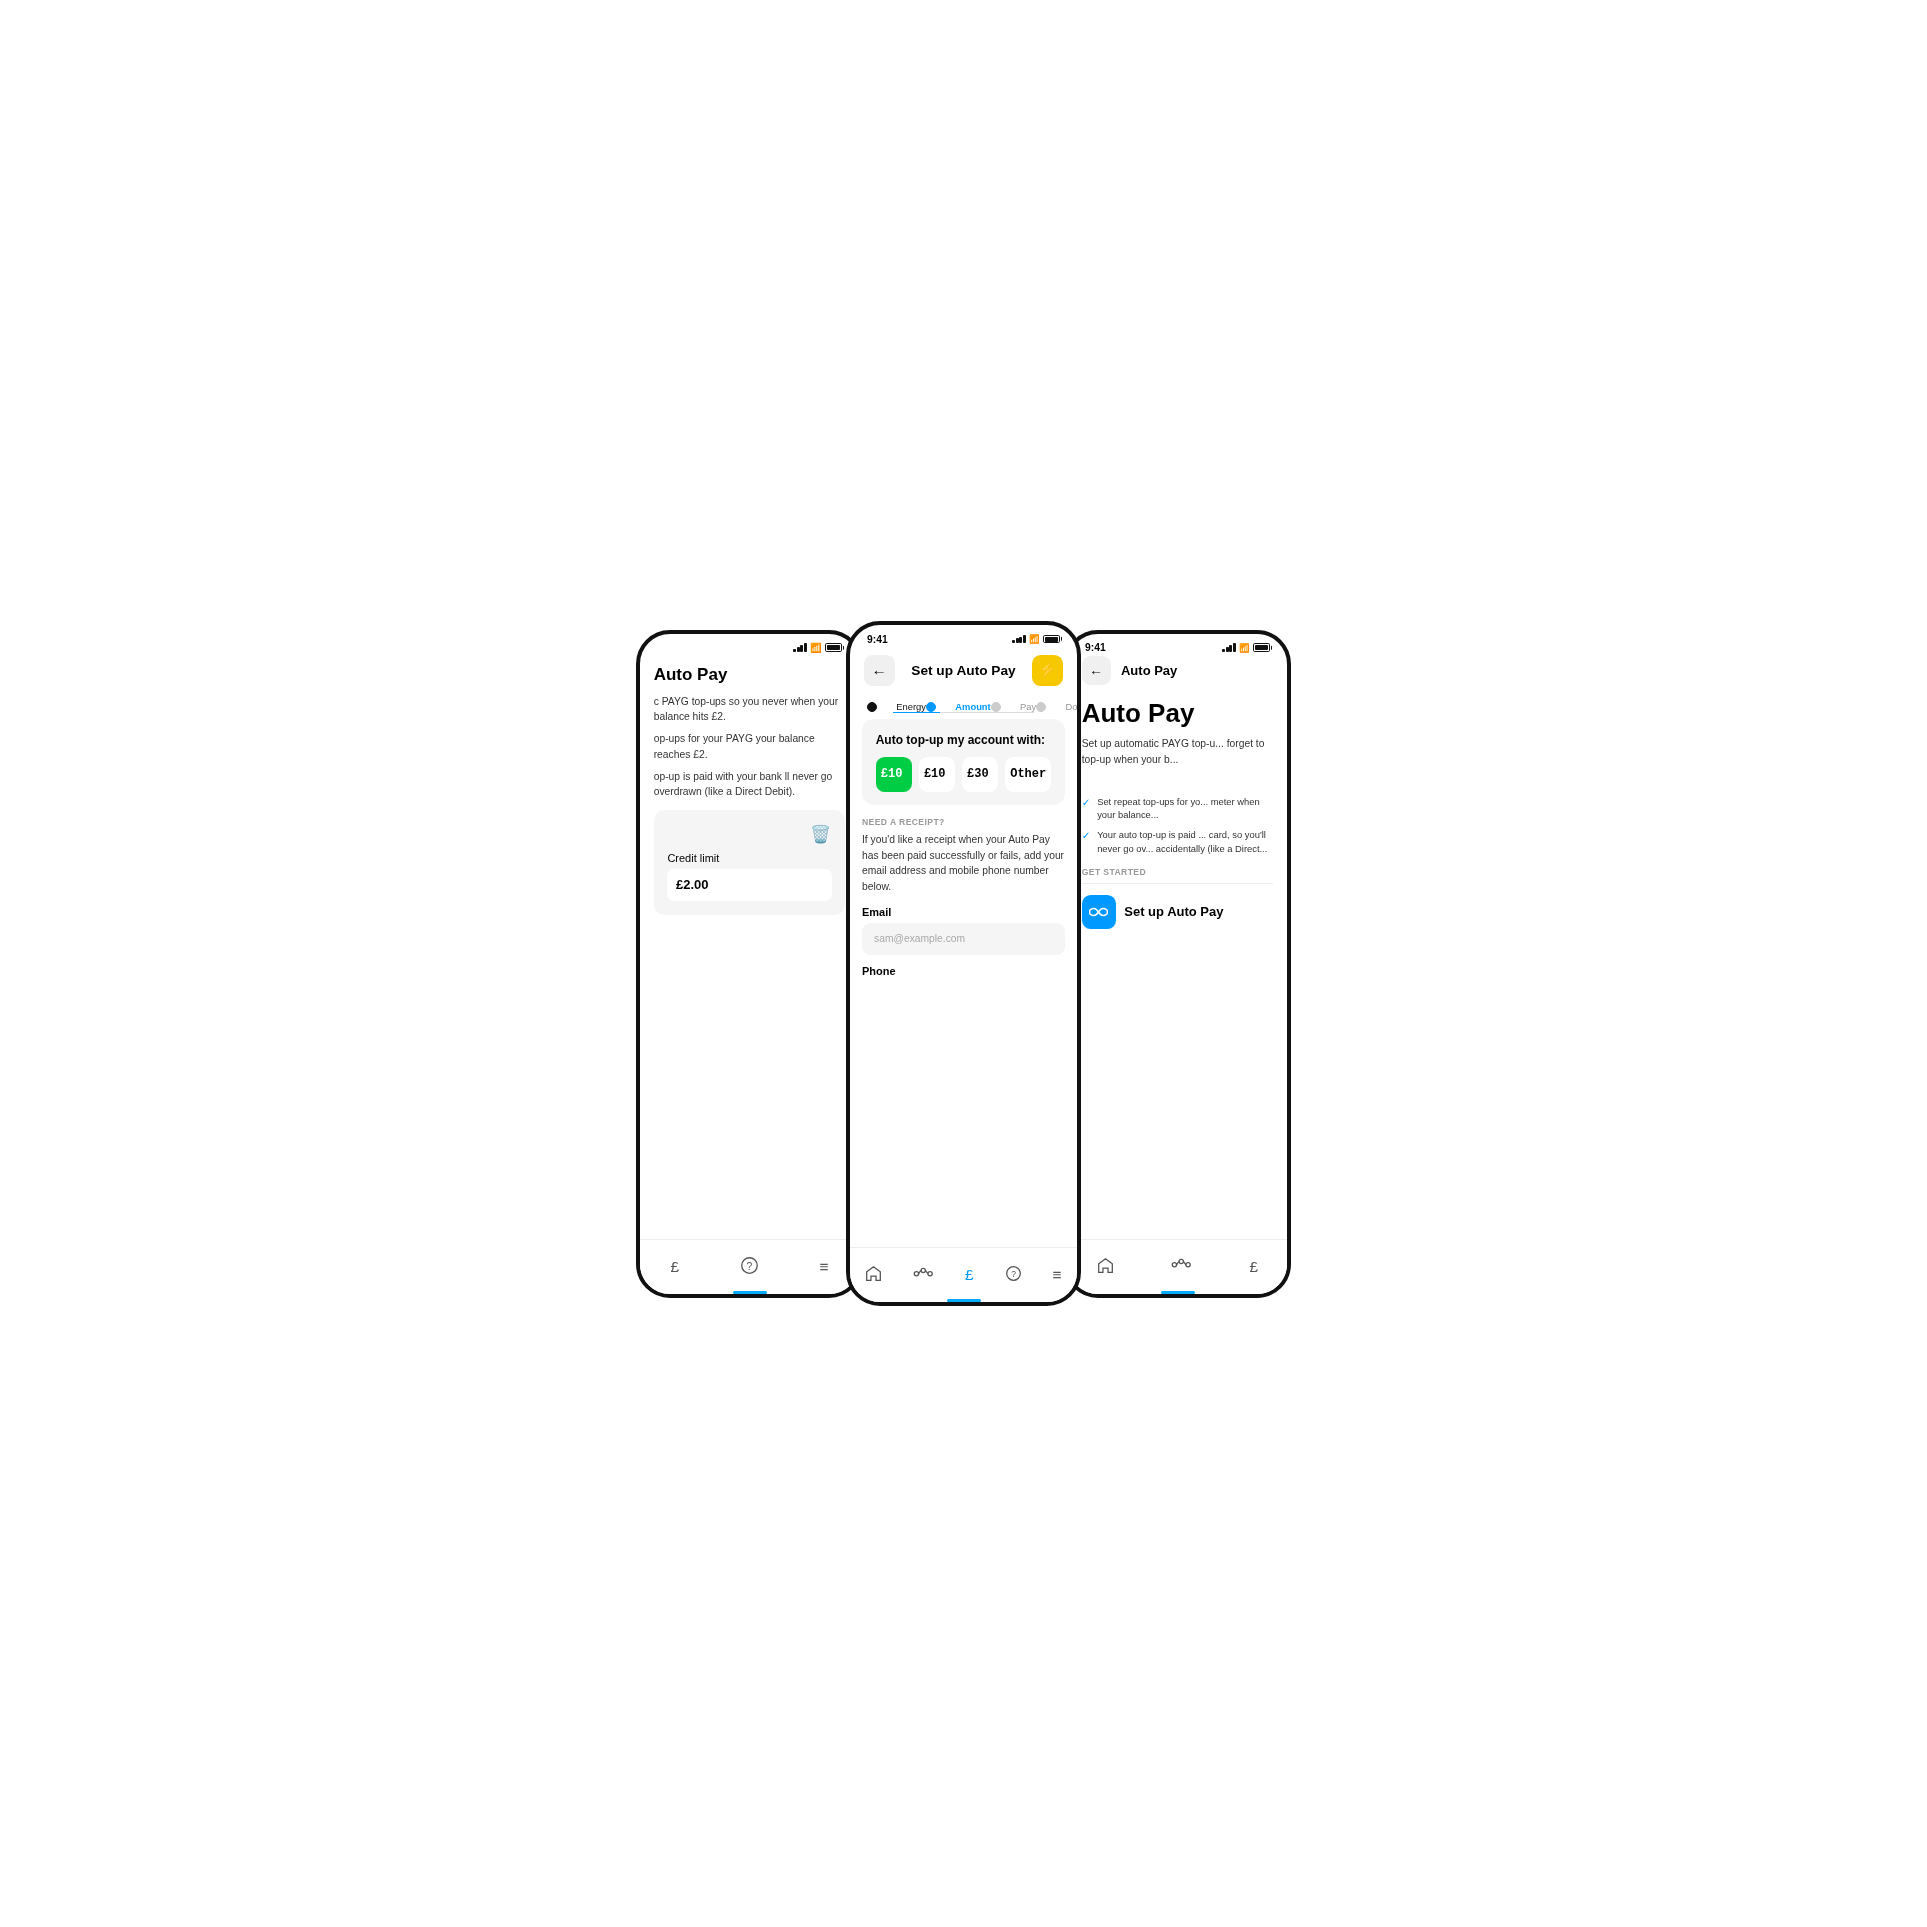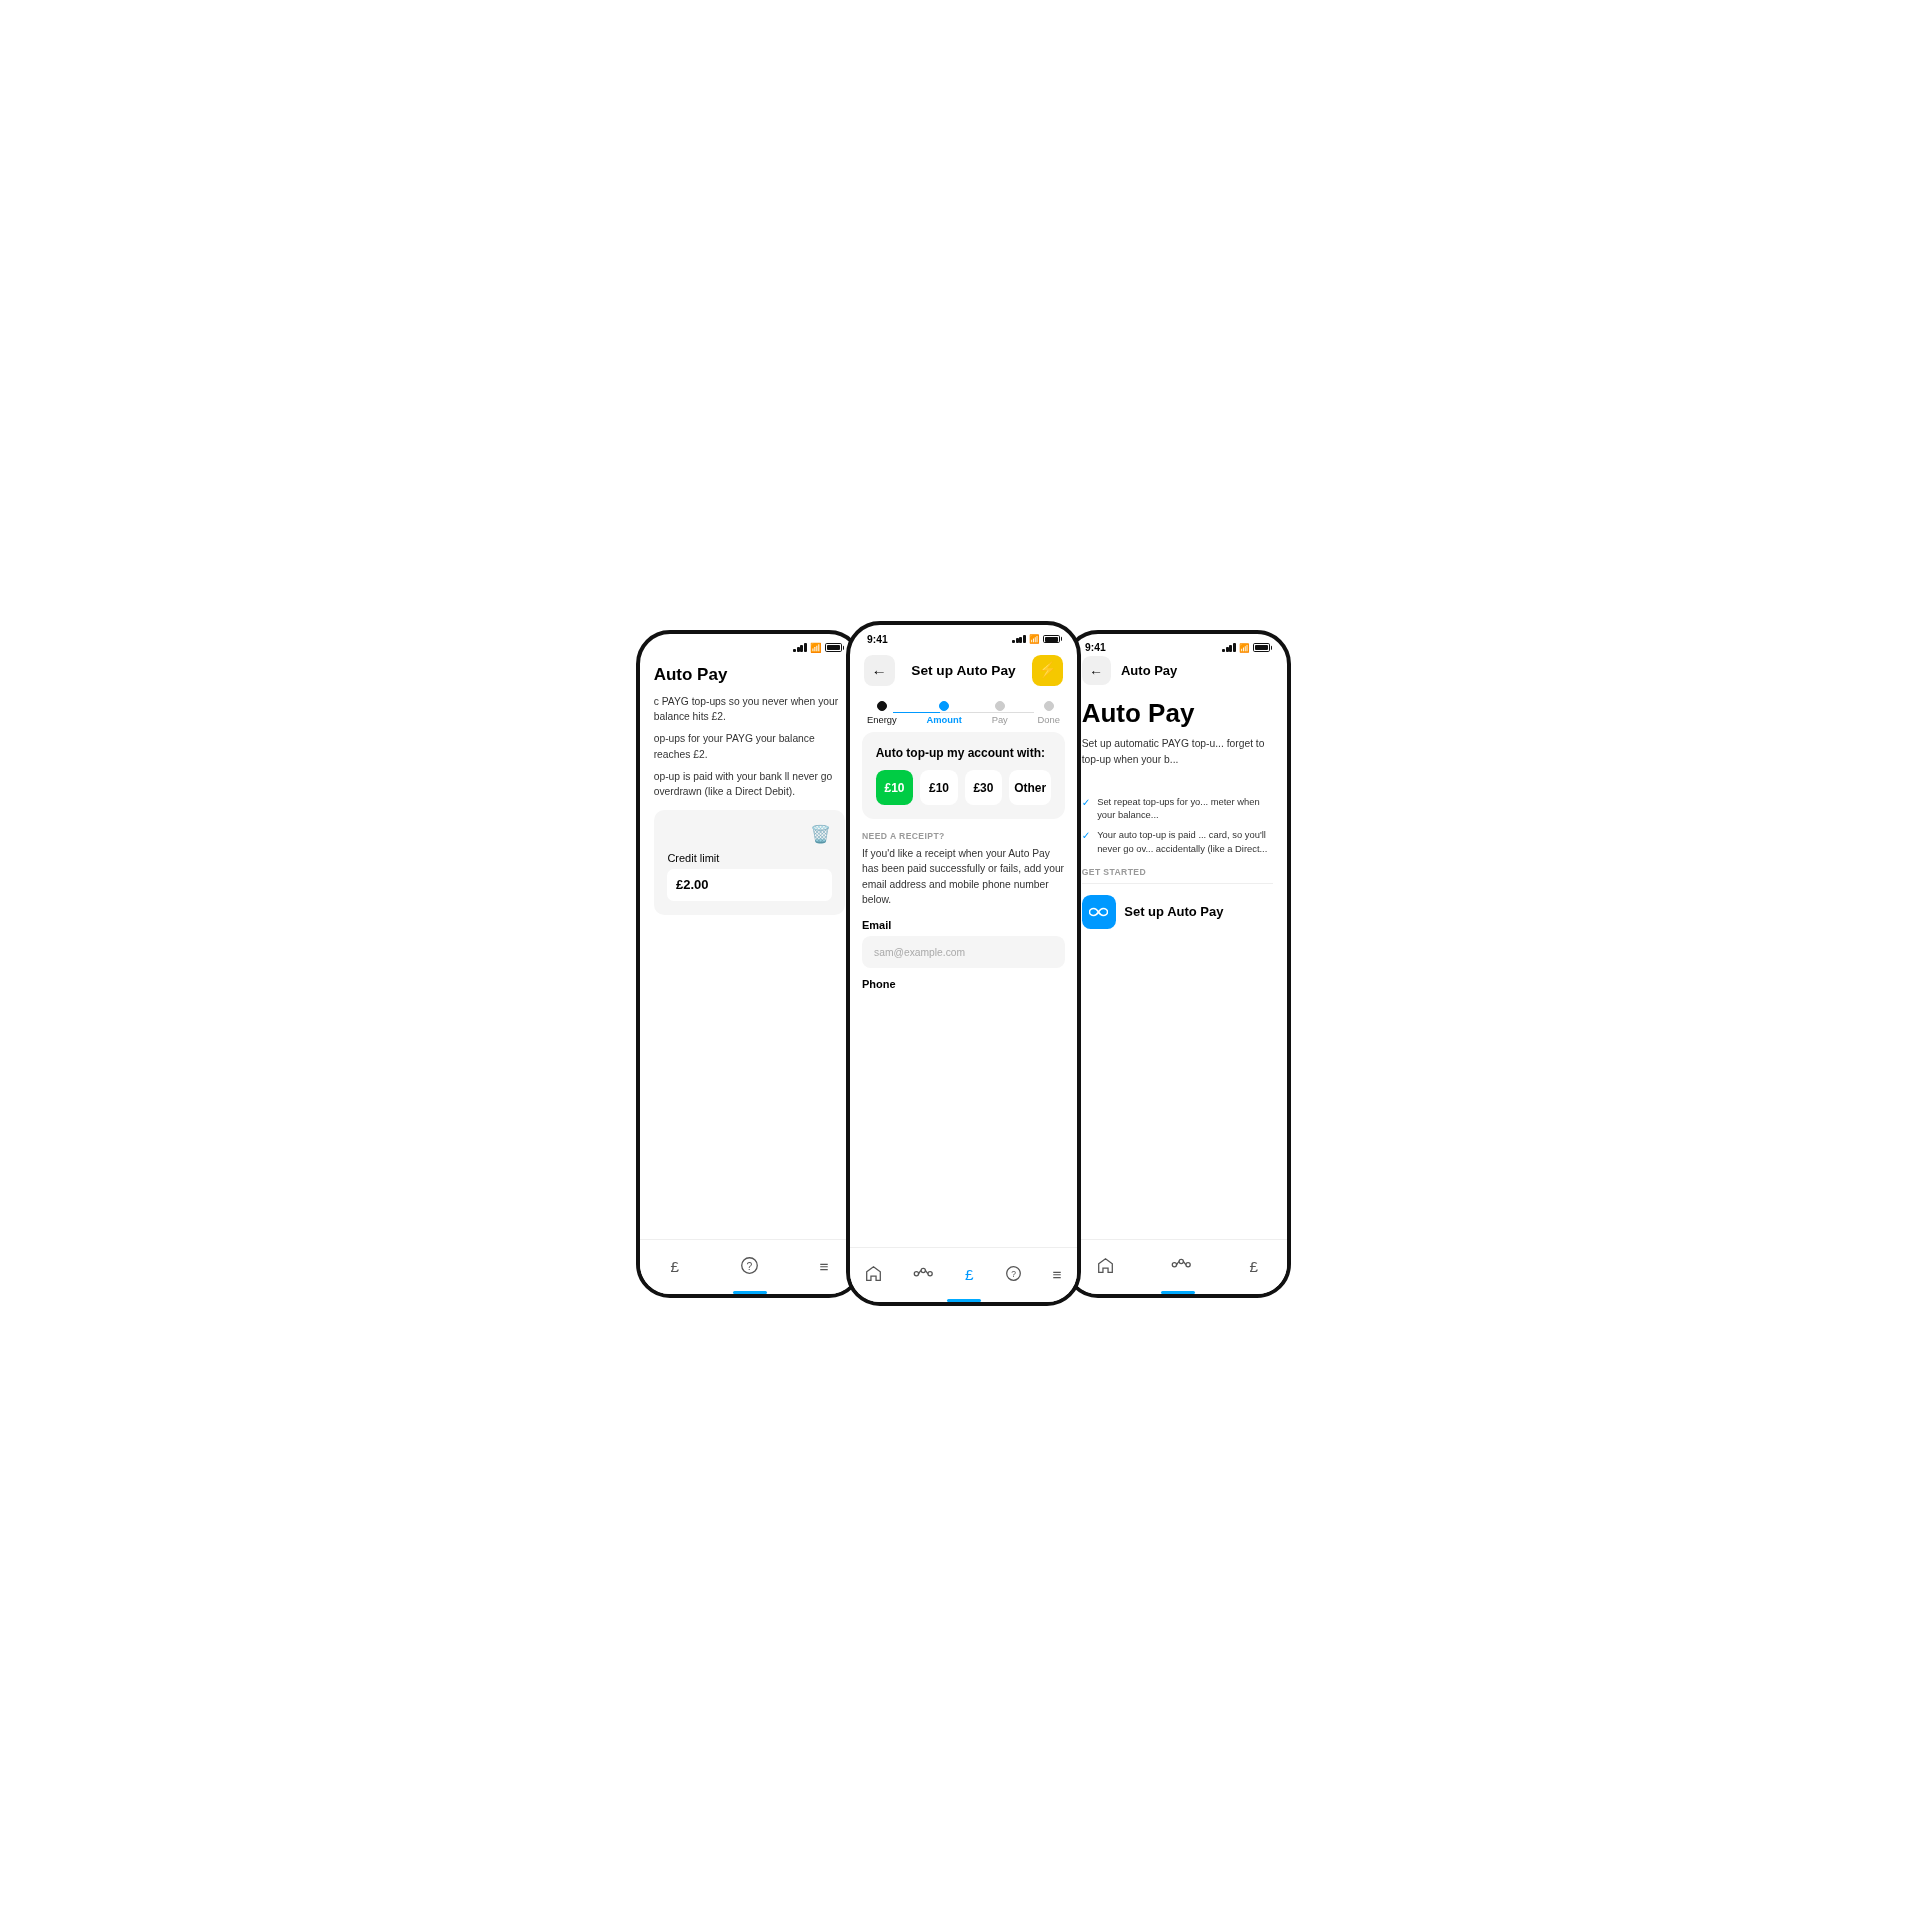--- a/index.html
+++ b/index.html
@@ -210,23 +210,22 @@
       background: #ddd;
       z-index: 0;
     }
     .step-connector-fill {
       height: 100%;
       width: 33%;
       background: #0099ff;
     }
     .step-item {
       display: flex;
-      flex-direction: column;
-      align-items: center;
-      gap: 3px;
+      align-items: center;
+      gap: 19px;
       z-index: 1;
     }
     .step-dot {
       width: 10.3px; height: 10.3px;
       border-radius: 50%;
       background: #ccc;
       border: 1.7px solid #ccc;
     }
     .step-dot.active {
       background: #0099ff;
@@ -258,24 +257,24 @@
     }
     .amount-grid {
       display: grid;
       grid-template-columns: repeat(4, 1fr);
       gap: 6.8px;
     }
     .amount-btn {
       background: #fff;
       border-radius: 8.6px;
       padding: 10.3px 5.1px;
-      text-align: center;
       font-size: 12px;
       font-weight: 600;
       cursor: pointer;
+      font-family: Liberation Mono, monospace;
     }
     .amount-btn.selected {
       background: #00cc44;
       color: #fff;
     }
     .balance-input-row {
       display: flex;
       align-items: center;
       justify-content: space-between;
       background: #fff;

